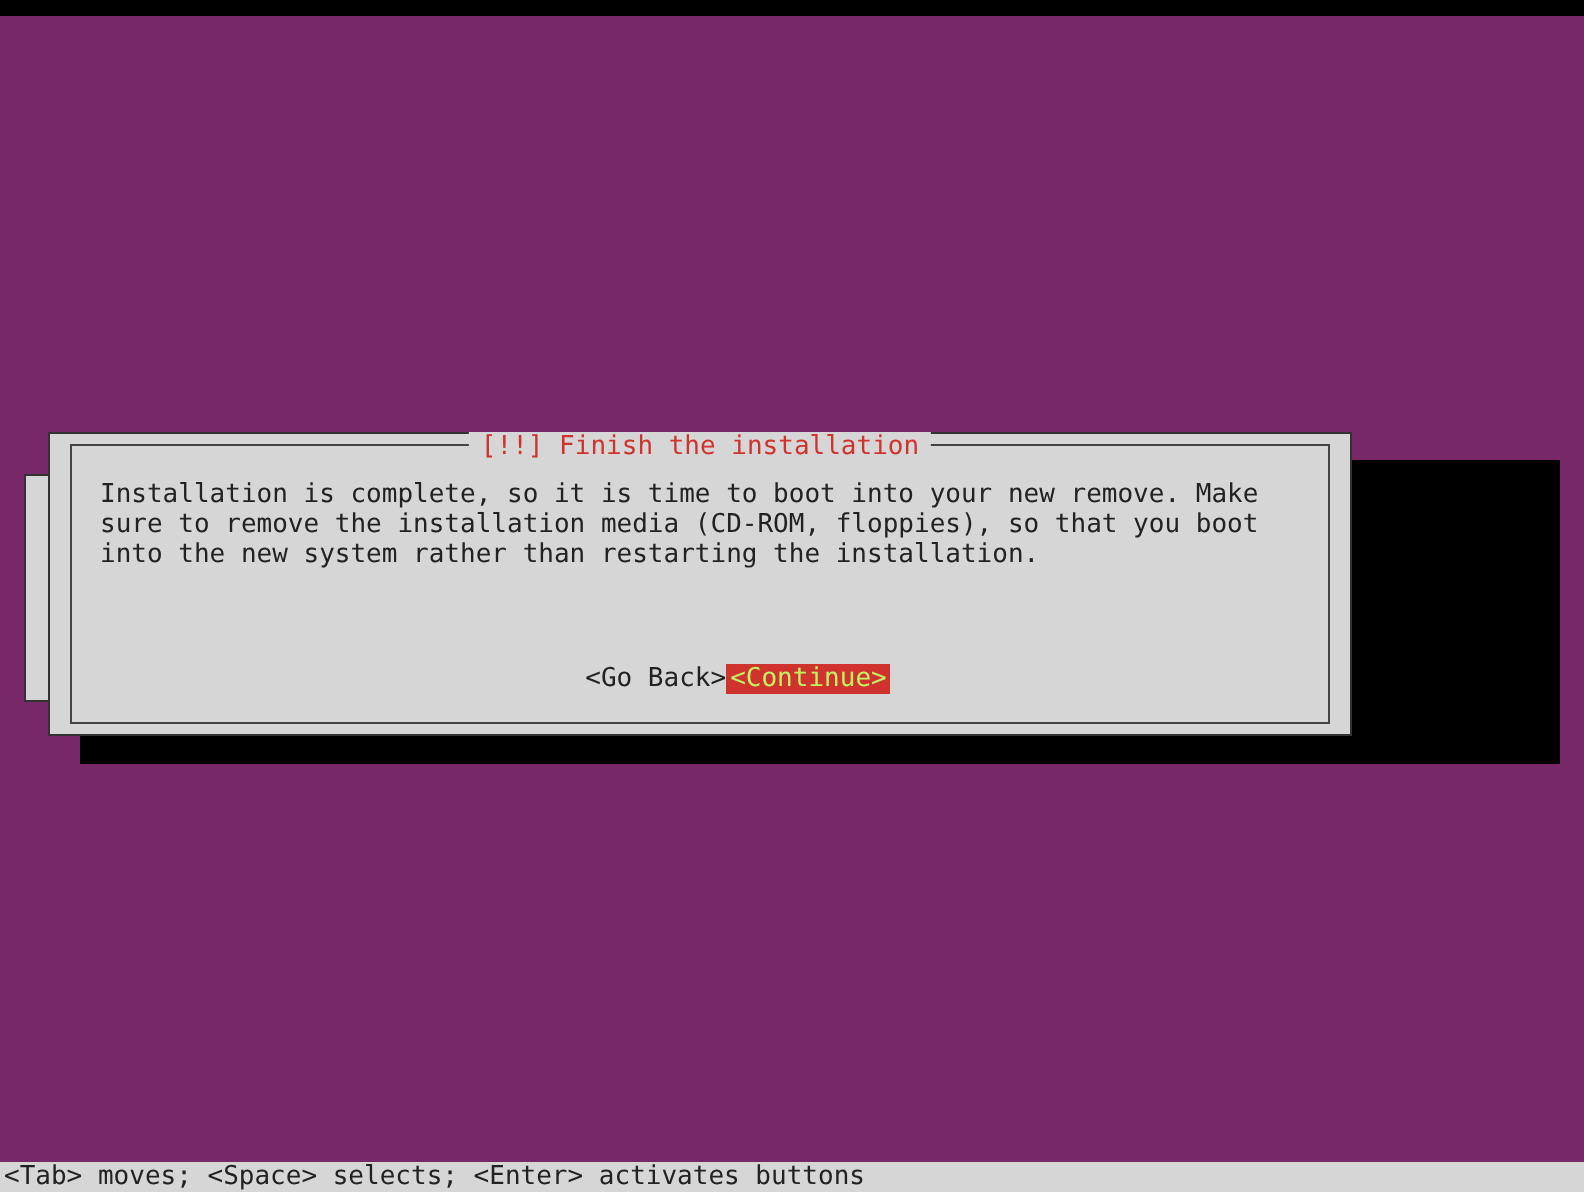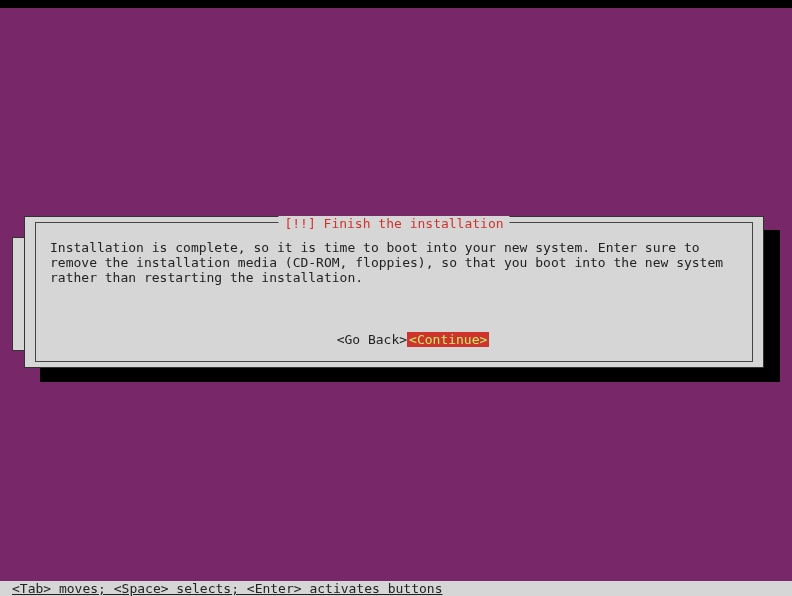--- a/index.html
+++ b/index.html
@@ -39,21 +39,21 @@
       width: 14px;
       height: 114px;
       background: #d6d6d6;
       border: 1px solid #333;
       border-right: none;
     }
     .dialog {
       position: absolute;
       top: 216px;
       left: 24px;
-      width: 740px;
+      width: 652px;
       height: 152px;
       background: #d6d6d6;
       border: 1px solid #333;
     }
     .dialog-border {
       position: absolute;
       top: 5px;
       left: 10px;
       right: 10px;
       bottom: 5px;
@@ -103,37 +103,36 @@
     }
     .footer-bar {
       position: absolute;
       bottom: 0;
       left: 0;
       width: 100%;
       height: 15px;
       background: #d6d6d6;
       color: #222;
       line-height: 15px;
-      padding-left: 12px;
-      text-decoration: underline;
+      padding-left: 2px;
     }
   </style>
 </head>
 <body>
 
 <div class="top-bar"></div>
 
 <div class="dialog-shadow-small"></div>
 <div class="dialog-shadow"></div>
 
 <div class="dialog">
   <div class="dialog-border">
     <span class="dialog-title">[!!] Finish the installation</span>
     <div class="dialog-content">
-      <div class="body-text">Installation is complete, so it is time to boot into your new system. Enter sure to remove the installation media (CD-ROM, floppies), so that you boot into the new system rather than restarting the installation.</div>
+      <div class="body-text">Installation is complete, so it is time to boot into your new remove. Make sure to remove the installation media (CD-ROM, floppies), so that you boot into the new system rather than restarting the installation.</div>
       <div class="button-row">
         <span class="btn-back">&lt;Go Back&gt;</span>
         <span class="btn-continue">&lt;Continue&gt;</span>
       </div>
     </div>
   </div>
 </div>
 
 <div class="footer-bar">
   <span>&lt;Tab&gt; moves; &lt;Space&gt; selects; &lt;Enter&gt; activates buttons</span>

